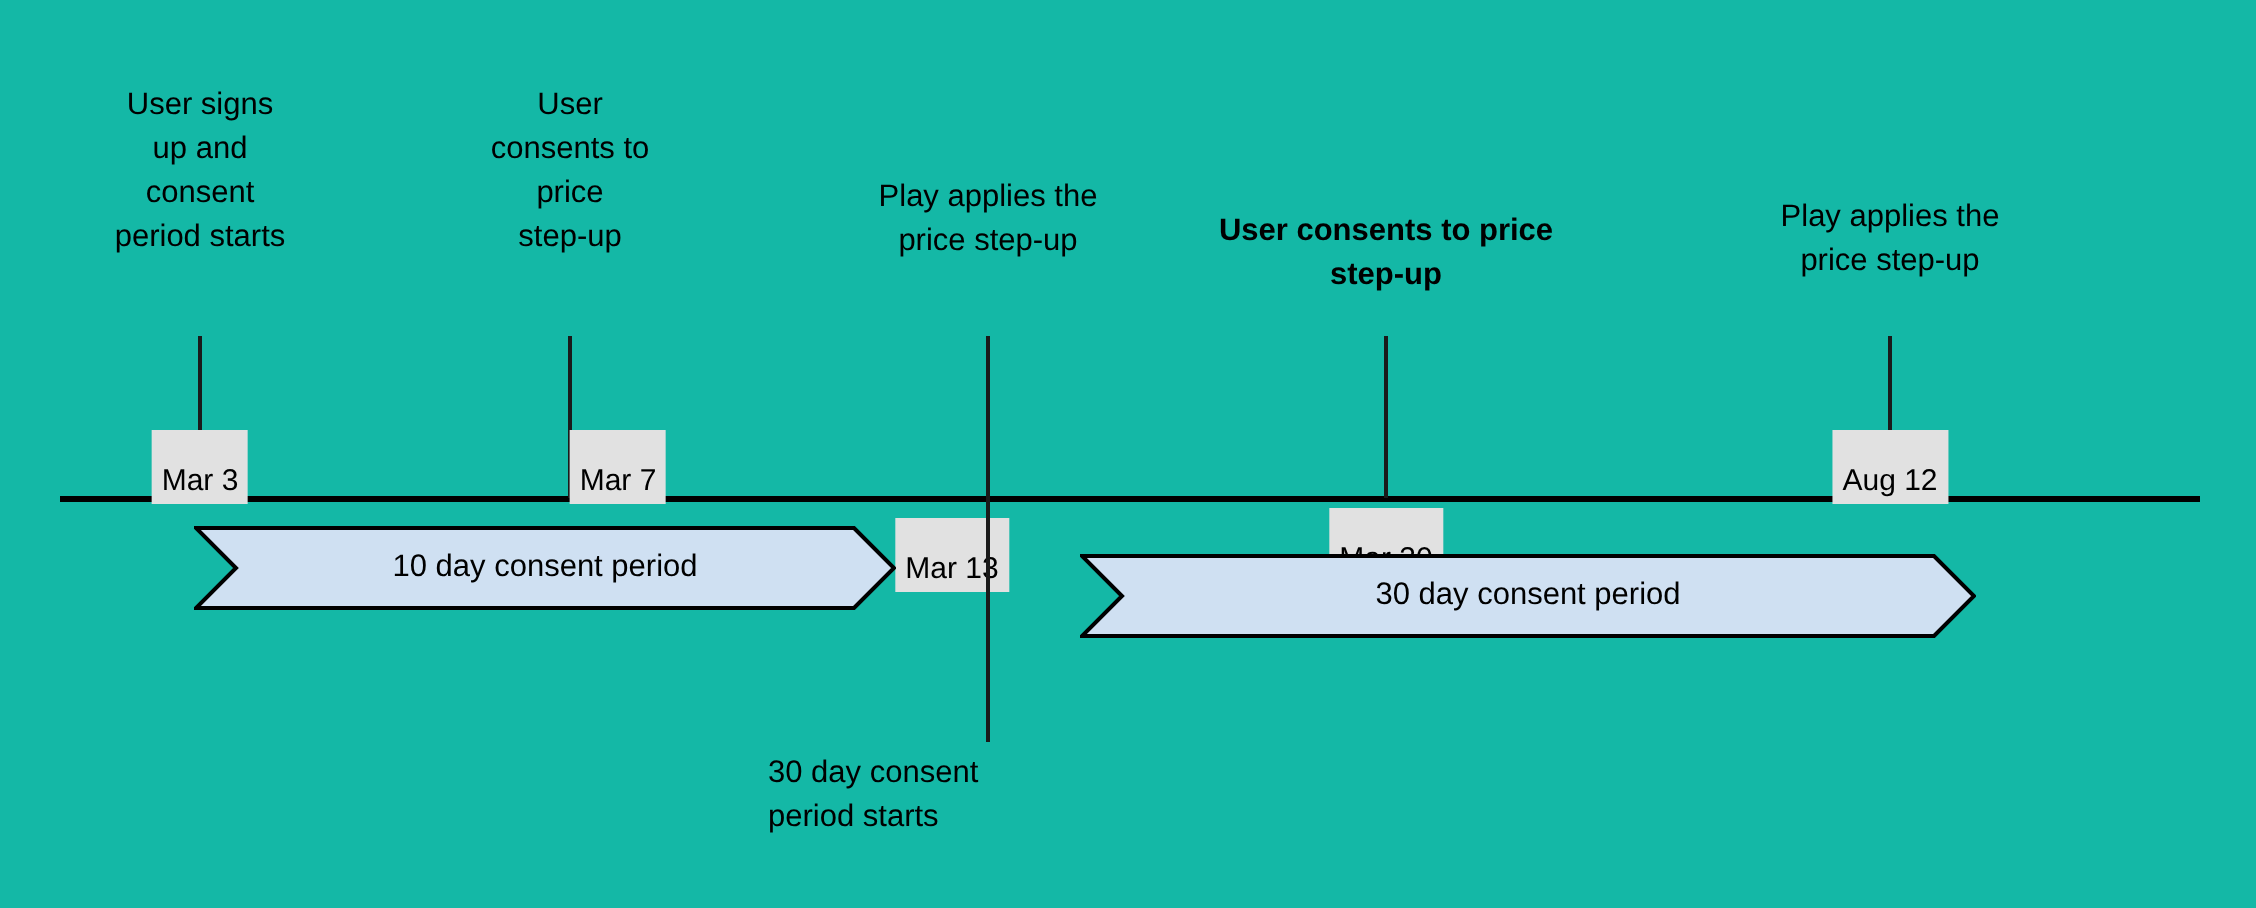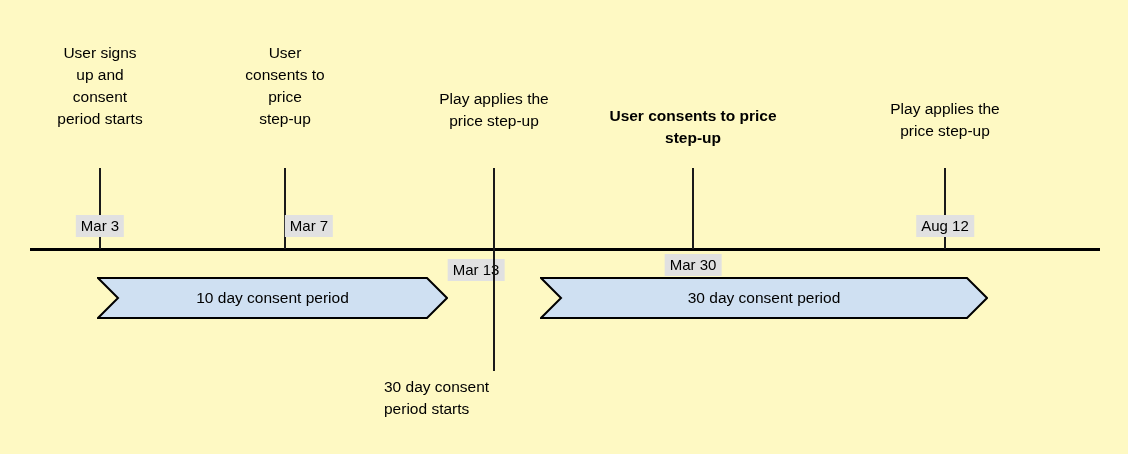--- a/index.html
+++ b/index.html
@@ -9,21 +9,21 @@
     background: #ffffff;
   }
   body {
     font-family: "Liberation Sans", sans-serif;
     color: #000000;
   }
   #canvas {
     position: relative;
     width: 1128px;
     height: 454px;
-    background: #fef9c3;
+    background: #14b8a6;
     overflow: hidden;
   }
 
   
   .axis-line {
     position: absolute;
     background: #000000;
     height: 3px;
   }
 
@@ -35,21 +35,21 @@
   }
 
   
   .date-chip {
     position: absolute;
     transform: translateX(-50%);
     background: #e1e1e1;
     color: #000000;
     font-size: 15px;
     line-height: 19px;
-    padding: 1px 5px 2px 5px;
+    padding: 16px 5px 2px 5px;
     white-space: nowrap;
   }
 
   
   .event-label {
     position: absolute;
     transform: translateX(-50%);
     text-align: center;
     font-size: 15.5px;
     line-height: 22px;
@@ -129,21 +129,21 @@
 
   <div class="event-label" style="left:945px; top:98px; width:230px;">Play applies the
 price step-up</div>
   <div class="tick-line" style="left:944px; top:168px; height:81px;"></div>
   <div class="date-chip" style="left:945px; top:215px;">Aug 12</div>
 
   <div class="tick-line" style="left:493px; top:249px; height:122px;"></div>
   <div class="below-label" style="left:494px; top:376px; width:220px;">30 day consent
 period starts</div>
 
-  <div class="chevron-wrap" style="left:97px; top:277px; width:351px; height:42px;">
+  <div class="chevron-wrap" style="left:97px; top:263px; width:351px; height:42px;">
     <svg width="351" height="42" viewBox="0 0 351 42">
       <polygon class="chevron-shape" points="1,1 330,1 350,21 330,41 1,41 21,21"></polygon>
     </svg>
     <div class="chevron-caption">10 day consent period</div>
   </div>
 
   <div class="chevron-wrap" style="left:540px; top:277px; width:448px; height:42px;">
     <svg width="448" height="42" viewBox="0 0 448 42">
       <polygon class="chevron-shape" points="1,1 427,1 447,21 427,41 1,41 21,21"></polygon>
     </svg>

